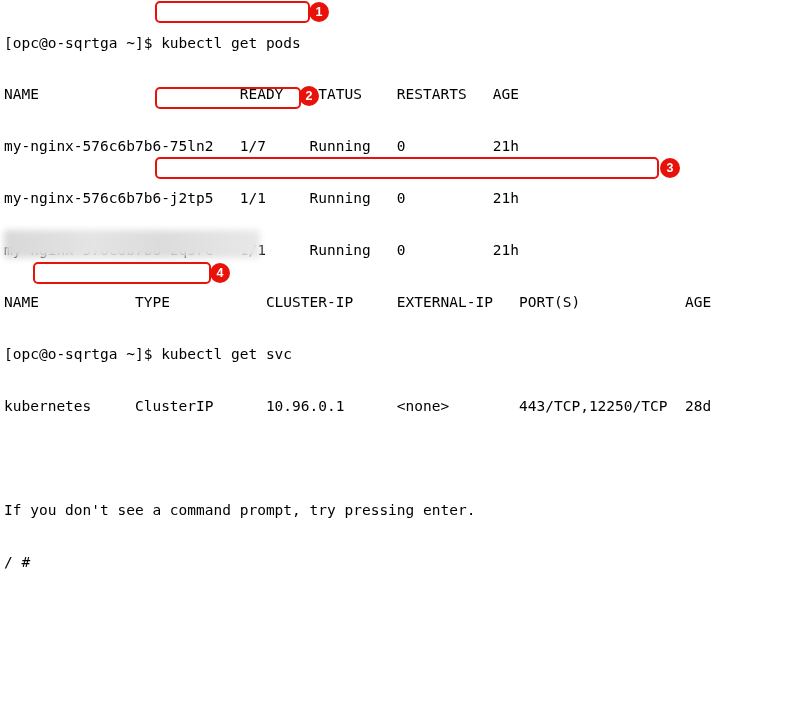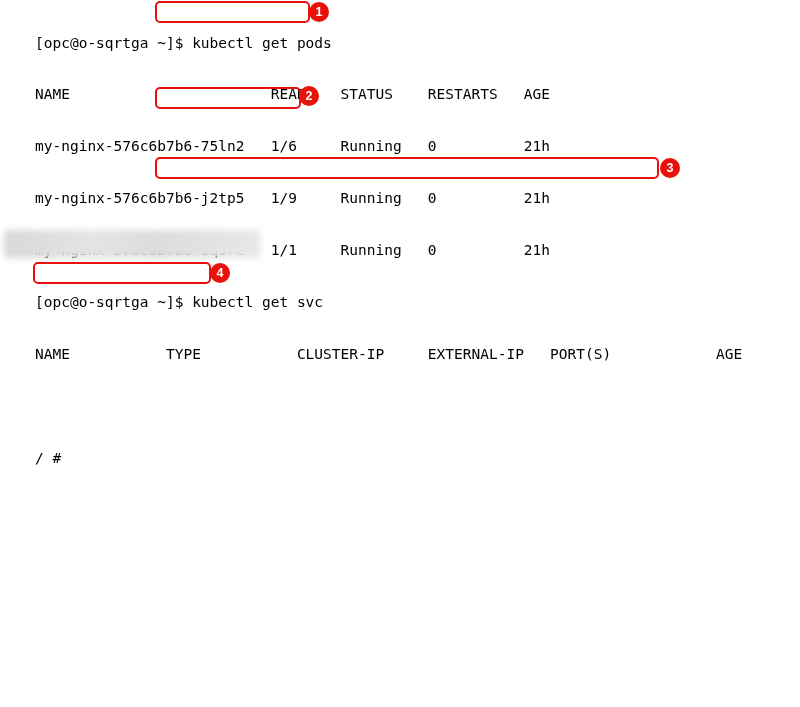--- a/index.html
+++ b/index.html
@@ -20,21 +20,20 @@
   }
   .term {
     position: absolute;
     top: 0;
     left: 4px;
     white-space: pre;
   }
   .line {
     height: 17.3px;
     white-space: pre;
-    margin-left: 31px;
   }
   .blank { height: 17.3px; }
   
   .anno-box {
     position: absolute;
     border: 2.5px solid #e8120b;
     border-radius: 5px;
     box-sizing: border-box;
     pointer-events: none;
   }
@@ -68,26 +67,28 @@
   }
 </style>
 </head>
 <body>
 
 <div id="screen">
 
   <div class="term">
     <div class="line">[opc@o-sqrtga ~]$ kubectl get pods</div>
     <div class="line">NAME                       READY   STATUS    RESTARTS   AGE</div>
-    <div class="line">my-nginx-576c6b7b6-75ln2   1/6     Running   0          21h</div>
-    <div class="line">my-nginx-576c6b7b6-j2tp5   1/9     Running   0          21h</div>
+    <div class="line">my-nginx-576c6b7b6-75ln2   1/7     Running   0          21h</div>
+    <div class="line">my-nginx-576c6b7b6-j2tp5   1/1     Running   0          21h</div>
     <div class="line">my-nginx-576c6b7b6-zq9rc   1/1     Running   0          21h</div>
+    <div class="line">NAME           TYPE           CLUSTER-IP     EXTERNAL-IP   PORT(S)            AGE</div>
     <div class="line">[opc@o-sqrtga ~]$ kubectl get svc</div>
-    <div class="line">NAME           TYPE           CLUSTER-IP     EXTERNAL-IP   PORT(S)            AGE</div>
+    <div class="line">kubernetes     ClusterIP      10.96.0.1      &lt;none&gt;        443/TCP,12250/TCP  28d</div>
     <div class="line blank"></div>
+    <div class="line">If you don't see a command prompt, try pressing enter.</div>
     <div class="line">/ #</div>
     
     
     
     
     
     
     
     
     

